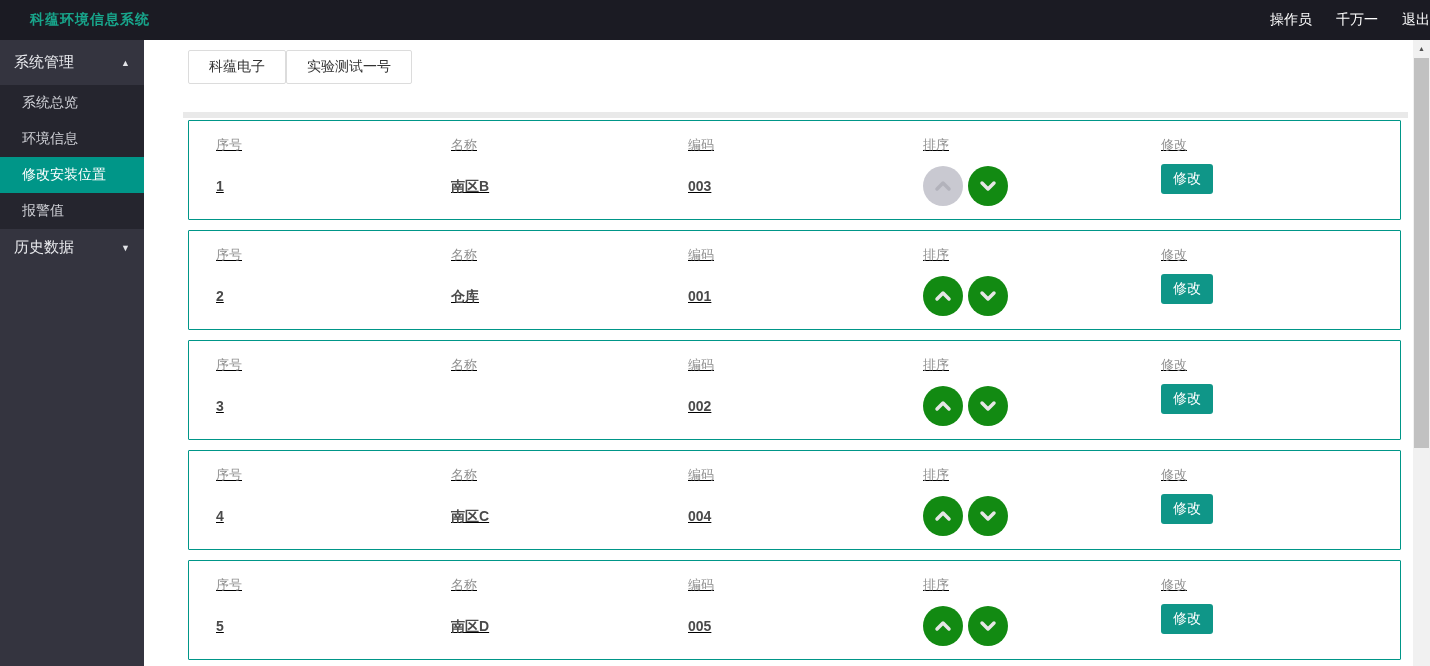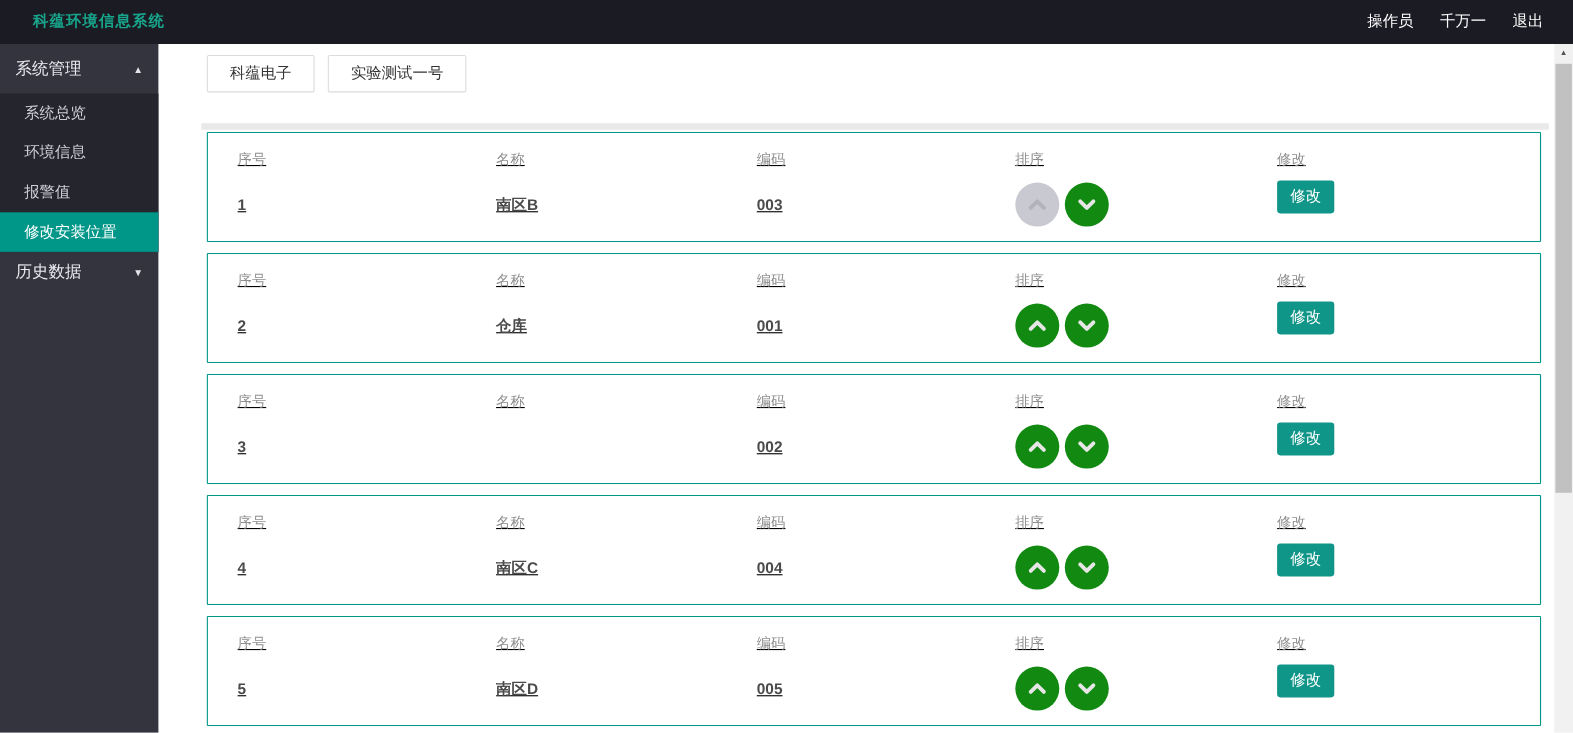--- a/index.html
+++ b/index.html
@@ -3,37 +3,37 @@
 <meta charset="utf-8">
 <style>
   * { margin:0; padding:0; box-sizing:border-box; }
   html,body { width:1430px; height:666px; overflow:hidden; background:#fff;
               font-family:"Liberation Sans","DejaVu Sans",sans-serif; }
 
   
   .topbar { position:absolute; left:0; top:0; width:1430px; height:40px;
             background:#1b1b23; display:flex; align-items:center; }
   .brand { color:#18a58b; font-size:14px; font-weight:bold; margin-left:30px; letter-spacing:1px; }
-  .topbar-right { margin-left:auto; margin-right:27px; display:flex; align-items:flex-start; gap:24px; }
+  .topbar-right { margin-left:auto; display:flex; align-items:flex-start; gap:24px; }
   .topbar-right span { color:#fff; font-size:14px; cursor:default; }
 
   
   .sidebar { position:absolute; left:0; top:40px; width:144px; height:626px; background:#34343f; }
   .menu-group-header { height:45px; display:flex; align-items:center; padding:0 14px;
             color:#e9eaee; font-size:15px; cursor:pointer; }
   .menu-group-header .caret { margin-left:auto; font-size:9px; color:#e3e4e8; }
   .submenu { background:#25252e; }
   .submenu-item { height:36px; display:flex; align-items:center; padding:0 22px;
             color:#cfd0d6; font-size:14px; cursor:pointer; }
   .submenu-item.active { background:#009688; color:#fff; }
   .menu-group-header.second { height:37px; }
 
   
   .main { position:absolute; left:173px; top:40px; width:1240px; height:626px; background:#fff; }
-  .tabs { display:flex; gap:12px; margin:10px 0 0 15px; }
+  .tabs { display:flex; margin:10px 0 0 15px; }
   .tab-btn { height:34px; padding:0 20px; background:#fff; border:1px solid #dcdcdc;
              border-radius:2px; font-size:14px; color:#333; display:flex; align-items:center; cursor:pointer; }
   .divider { height:6px; background:#e9e9e9; margin:28px 0 0 10px; width:1225px; }
 
   .cards { margin:2px 0 0 15px; }
   .card { width:1213px; height:100px; border:1px solid #009688; border-radius:1px;
           margin-bottom:10px; display:grid; grid-template-columns:235px 237px 235px 238px auto;
           padding-left:27px; background:#fff; }
   .cell  { padding-top:17px;text-decoration:underline; }
   .cell .hdr { font-size:13px; color:#8f8f8f; line-height:14px; }
@@ -71,25 +71,25 @@
     <span>系统管理</span>
     <span class="caret">▲</span>
   </div>
   <div class="submenu">
     <div class="submenu-item">
       <span>系统总览</span>
     </div>
     <div class="submenu-item">
       <span>环境信息</span>
     </div>
+    <div class="submenu-item active">
+      <span>修改安装位置</span>
+    </div>
     <div class="submenu-item">
       <span>报警值</span>
-    </div>
-    <div class="submenu-item active">
-      <span>修改安装位置</span>
     </div>
   </div>
   <div class="menu-group-header second">
     <span>历史数据</span>
     <span class="caret">▼</span>
   </div>
 </div>
 
 <div class="main">
   <div class="tabs">

